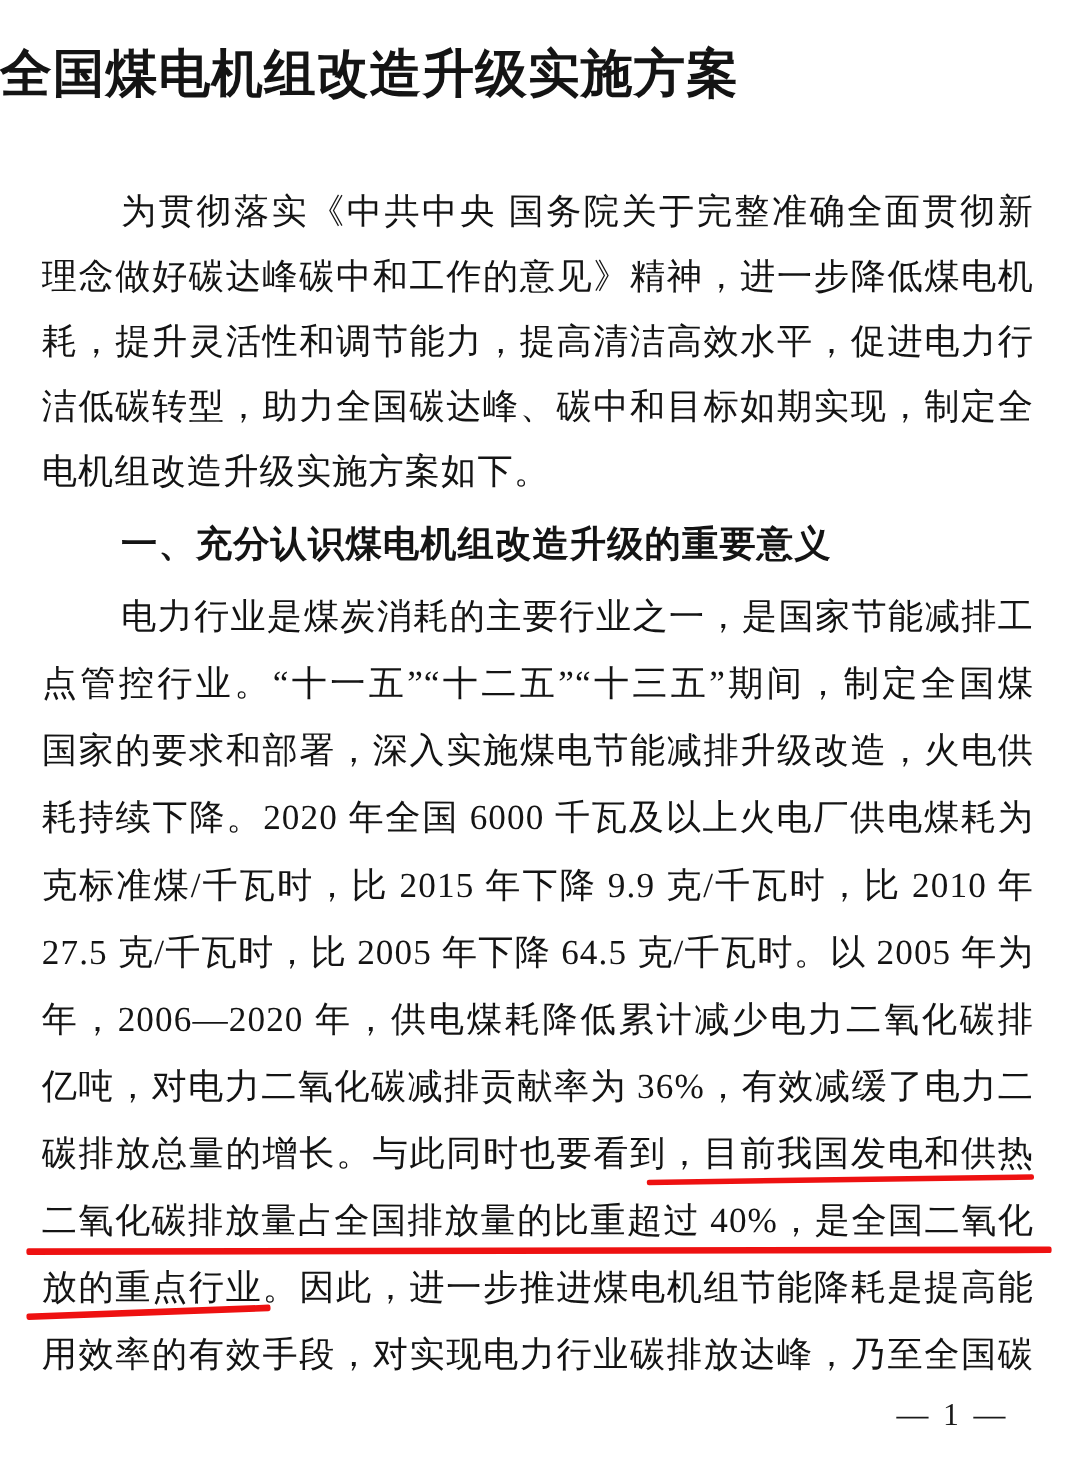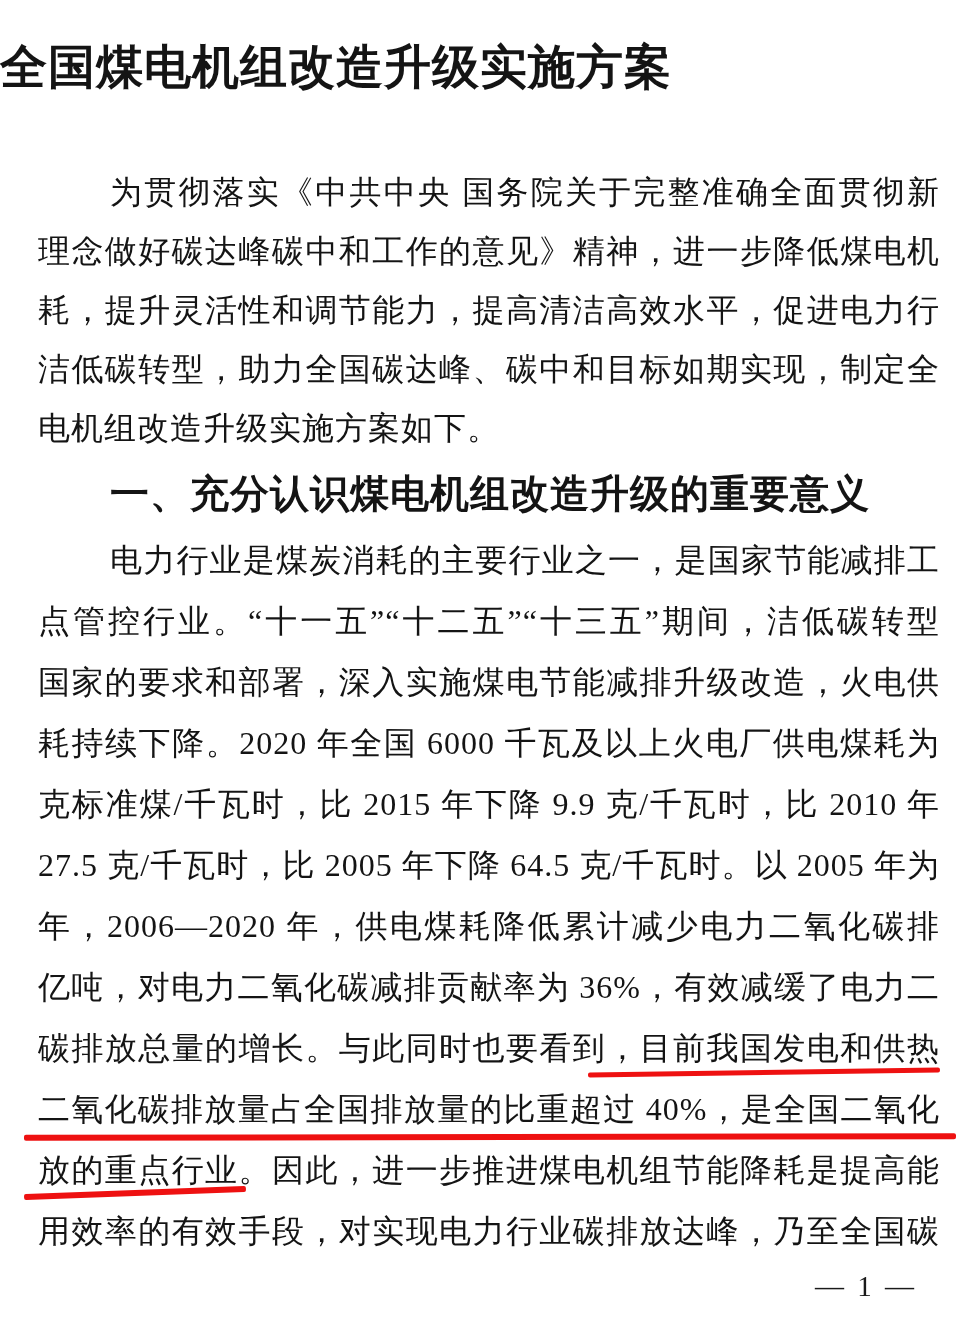--- a/index.html
+++ b/index.html
@@ -45,21 +45,21 @@
   .line.no-just { text-align: right; text-align-last: left; }
   .section-heading {
     position: absolute;
     top: 463px;
     left: 38px;
     width: 902px;
     height: 62px;
     line-height: 62px;
     font-family: "Liberation Sans", "DejaVu Sans", sans-serif;
     font-weight: bold;
-    font-size: 39px;
+    font-size: 33px;
     letter-spacing: 1px;
     text-indent: 72px;
   }
   .red-underline {
     position: absolute;
     background: #ee1111;
     border-radius: 2px;
   }
   .ul-a { left: 588px; top: 1070px; width: 352px; height: 5px; transform: rotate(-0.8deg); }
   .ul-b { left: 24px;  top: 1134px; width: 932px; height: 6px; transform: rotate(-0.1deg); }
@@ -85,21 +85,21 @@
     <div class="line">理念做好碳达峰碳中和工作的意见》精神，进一步降低煤电机组能</div>
     <div class="line">耗，提升灵活性和调节能力，提高清洁高效水平，促进电力行业清</div>
     <div class="line">洁低碳转型，助力全国碳达峰、碳中和目标如期实现，制定全国煤</div>
     <div class="line no-just">电机组改造升级实施方案如下。</div>
   </div>
 
   <div class="section-heading">一、充分认识煤电机组改造升级的重要意义</div>
 
   <div class="para para-body">
     <div class="line indent">电力行业是煤炭消耗的主要行业之一，是国家节能减排工作重</div>
-    <div class="line">点管控行业。“十一五”“十二五”“十三五”期间，洁低碳转型</div>
+    <div class="line">点管控行业。“十一五”“十二五”“十三五”期间，制定全国煤</div>
     <div class="line">国家的要求和部署，深入实施煤电节能减排升级改造，火电供电煤</div>
     <div class="line">耗持续下降。2020 年全国 6000 千瓦及以上火电厂供电煤耗为 305.5</div>
     <div class="line">克标准煤/千瓦时，比 2015 年下降 9.9 克/千瓦时，比 2010 年下降</div>
     <div class="line">27.5 克/千瓦时，比 2005 年下降 64.5 克/千瓦时。以 2005 年为基准</div>
     <div class="line">年，2006—2020 年，供电煤耗降低累计减少电力二氧化碳排放 66.7</div>
     <div class="line">亿吨，对电力二氧化碳减排贡献率为 36%，有效减缓了电力二氧化</div>
     <div class="line">碳排放总量的增长。与此同时也要看到，目前我国发电和供热行业</div>
     <div class="line">二氧化碳排放量占全国排放量的比重超过 40%，是全国二氧化碳排</div>
     <div class="line">放的重点行业。因此，进一步推进煤电机组节能降耗是提高能源利</div>
     <div class="line">用效率的有效手段，对实现电力行业碳排放达峰，乃至全国碳达峰、</div>

